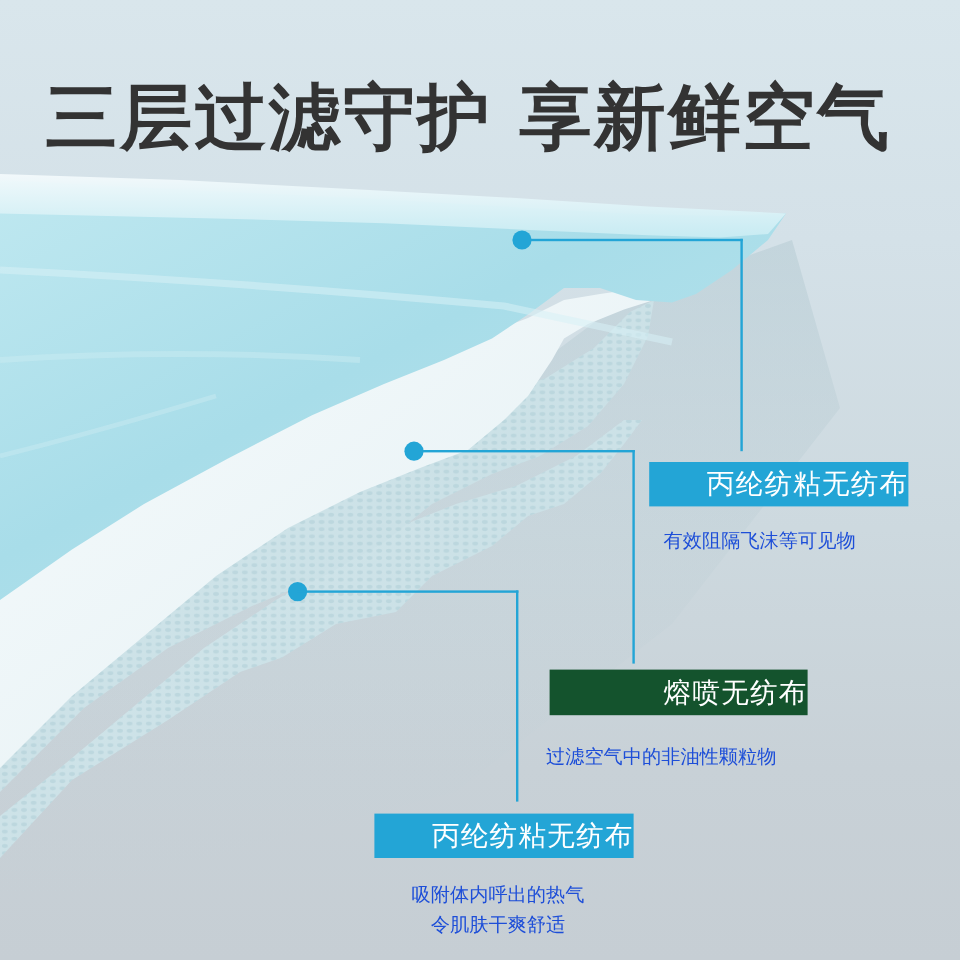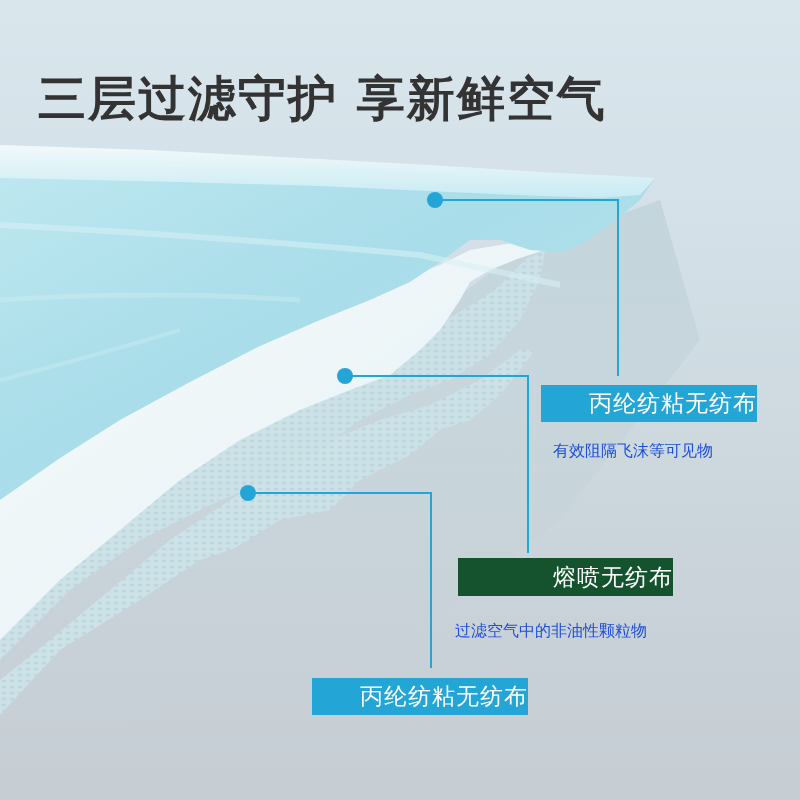--- a/index.html
+++ b/index.html
@@ -2,21 +2,21 @@
 <html><head>
   <meta charset="utf-8">
   <style>
     html, body { margin: 0; padding: 0; }
     body { width: 800px; height: 800px; overflow: hidden; position: relative;
       font-family: "DejaVu Sans", "Liberation Sans", sans-serif; }
     .bg { position: absolute; inset: 0;
       background: linear-gradient(180deg, #d9e6ec 0%, #d4e1e8 25%, #cdd9df 55%, #c8d1d7 80%, #c6ced4 100%); }
     .scene { position: absolute; left: 0; top: 0; width: 800px; height: 800px; }
     .title { position: absolute; left: 38px; top: 62px; width: 740px; height: 72px;
-      font-size: 48px; line-height: 72px; font-weight: bold; color: #333333;
+      font-size: 60px; line-height: 72px; font-weight: bold; color: #333333;
       letter-spacing: 2px; white-space: nowrap; }
     .dot { position: absolute; width: 16px; height: 16px; border-radius: 50%; }
     .hline { position: absolute; height: 2px; }
     .vline { position: absolute; width: 2px; }
     .label-box { position: absolute; display: flex; align-items: center; justify-content: flex-end;
       color: #ffffff; font-size: 23px; letter-spacing: 1px; white-space: nowrap; }
     .desc { position: absolute; color: #1d4ed8; font-size: 16px; line-height: 25px; white-space: nowrap; }
     .desc.center { text-align: center; }
   </style>
 </head>
@@ -98,14 +98,16 @@
 </div>
 
 <div>
   <div class="dot" style="left:240px; top:485px; background:#23a5d6;"></div>
   <div class="hline" style="left:248px; top:492px; width:184px; background:#23a5d6;"></div>
   <div class="vline" style="left:430px; top:492px; height:176px; background:#23a5d6;"></div>
   <div class="label-box" style="left:312px; top:678px; width:216px; height:37px; background:#23a5d6;">
     <span>丙纶纺粘无纺布</span>
   </div>
   <div class="desc center" style="left:312px; top:733px; width:206px;">
+    <div>吸附体内呼出的热气</div>
+    <div>令肌肤干爽舒适</div>
   </div>
 </div>
 
 </body></html>

